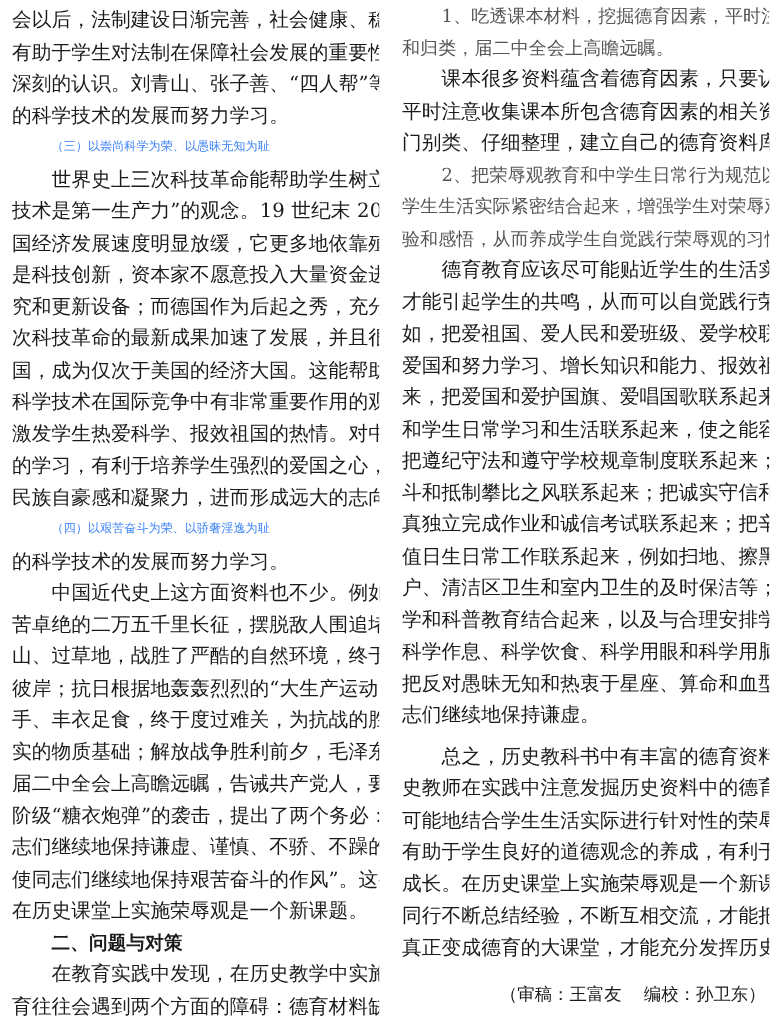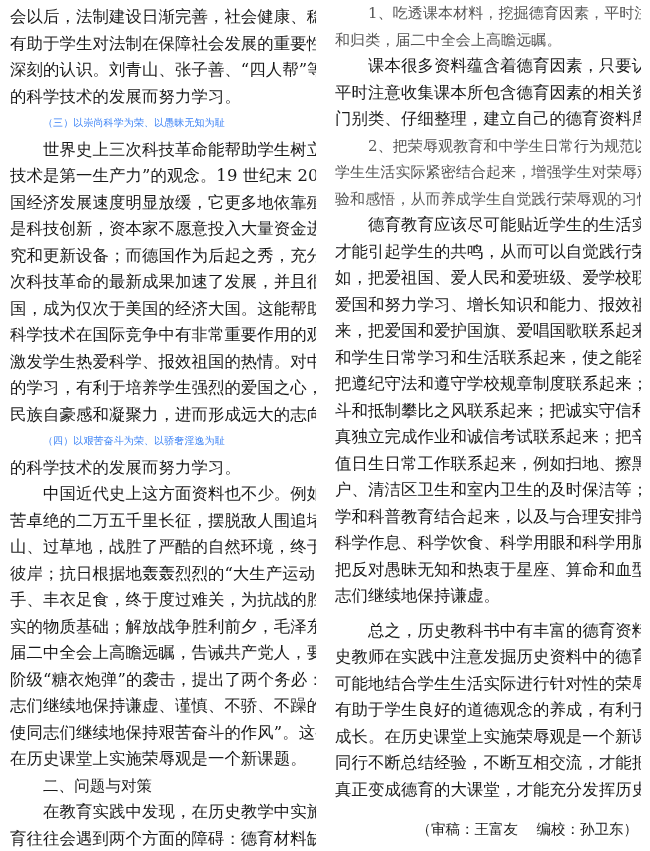--- a/index.html
+++ b/index.html
@@ -18,21 +18,21 @@
       white-space: nowrap; overflow: hidden;
     }
     .line.last { text-align-last: left; }
     .indent { padding-left: 33px; }
     .sub-heading {
       font-family: "DejaVu Sans", "Liberation Sans", sans-serif;
       font-size: 10px; padding-left: 33px; text-align-last: left; color: #3b82f6;
     }
     .section-heading {
       font-family: "DejaVu Sans", "Liberation Sans", sans-serif;
-      font-weight: normal; font-size: 15.5px; padding-left: 33px; text-align-last: left;
+      font-weight: bold; font-size: 15.5px; padding-left: 33px; text-align-last: left;
     }
     .light { color: #555; font-size: 15px; }
     .credits {
       position: absolute; right: 12px; top: 816px;
       font-size: 14.5px; line-height: 26px; white-space: nowrap;
     }
     .credits .label { font-family: "DejaVu Sans", "Liberation Sans", sans-serif; font-weight: normal; }
   </style>
 </head>
 <body>

